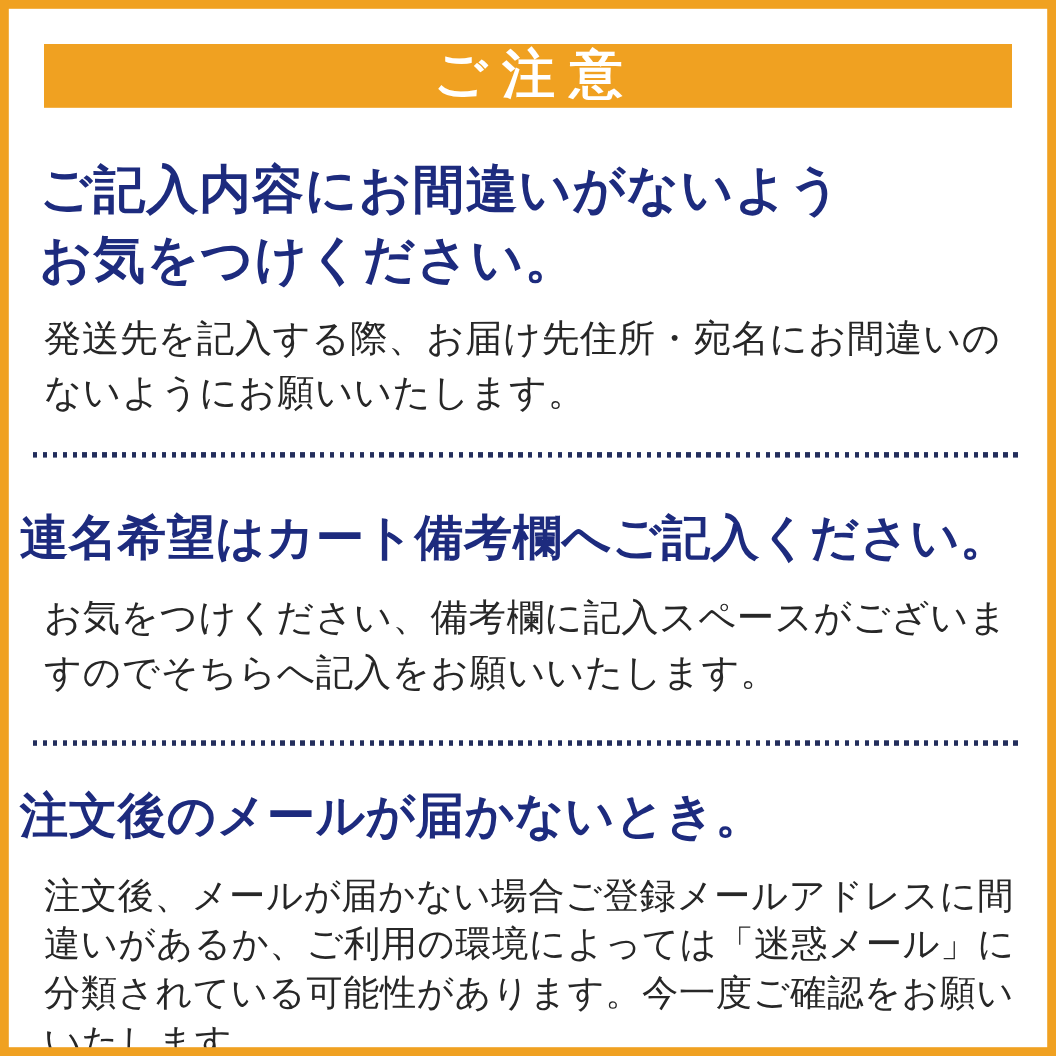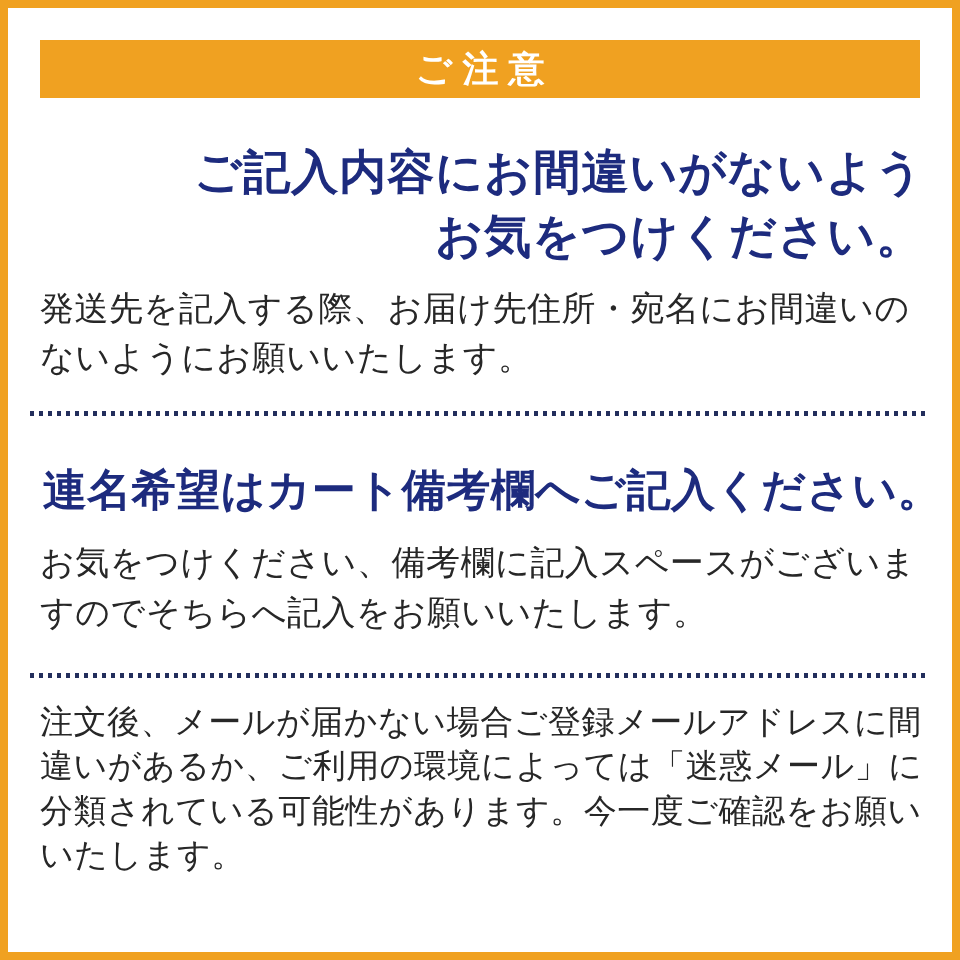--- a/index.html
+++ b/index.html
@@ -22,30 +22,30 @@
     overflow:hidden;
   }
   .header-bar{
     width:880px;height:58px;
     margin:32px auto 0;
     background:var(--accent);
     display:flex;align-items:center;justify-content:center;
   }
   .header-title{
     color:#fff;
-    font-size:36px;
+    font-size:48px;
     font-weight:bold;
     letter-spacing:0.28em;
     text-indent:0.28em;
     line-height:1;
   }
   .section-heading{
     color:var(--navy);
     font-weight:bold;
-    text-align:right;
+    text-align:left;
     white-space:pre-line;
   }
   .h-lg{
     font-size:47px;
     line-height:1.36;
     margin:42px 28px 0;
     letter-spacing:1px;
   }
   .h-md{
     font-size:44px;
@@ -90,16 +90,17 @@
   <div class="section-body">発送先を記入する際、お届け先住所・宛名にお間違いのないようにお願いいたします。</div>
 
   <div class="dotted-divider"></div>
 
   <div class="section-heading h-md h2">連名希望はカート備考欄へご記入ください。</div>
 
   <div class="section-body b2">お気をつけください、備考欄に記入スペースがございますのでそちらへ記入をお願いいたします。</div>
 
   <div class="dotted-divider dd2"></div>
 
+  <div class="section-heading h-md h3">注文後のメールが届かないとき。</div>
 
   <div class="section-body b3">注文後、メールが届かない場合ご登録メールアドレスに間違いがあるか、ご利用の環境によっては「迷惑メール」に分類されている可能性があります。今一度ご確認をお願いいたします。</div>
 
 </div>
 
 </body></html>

